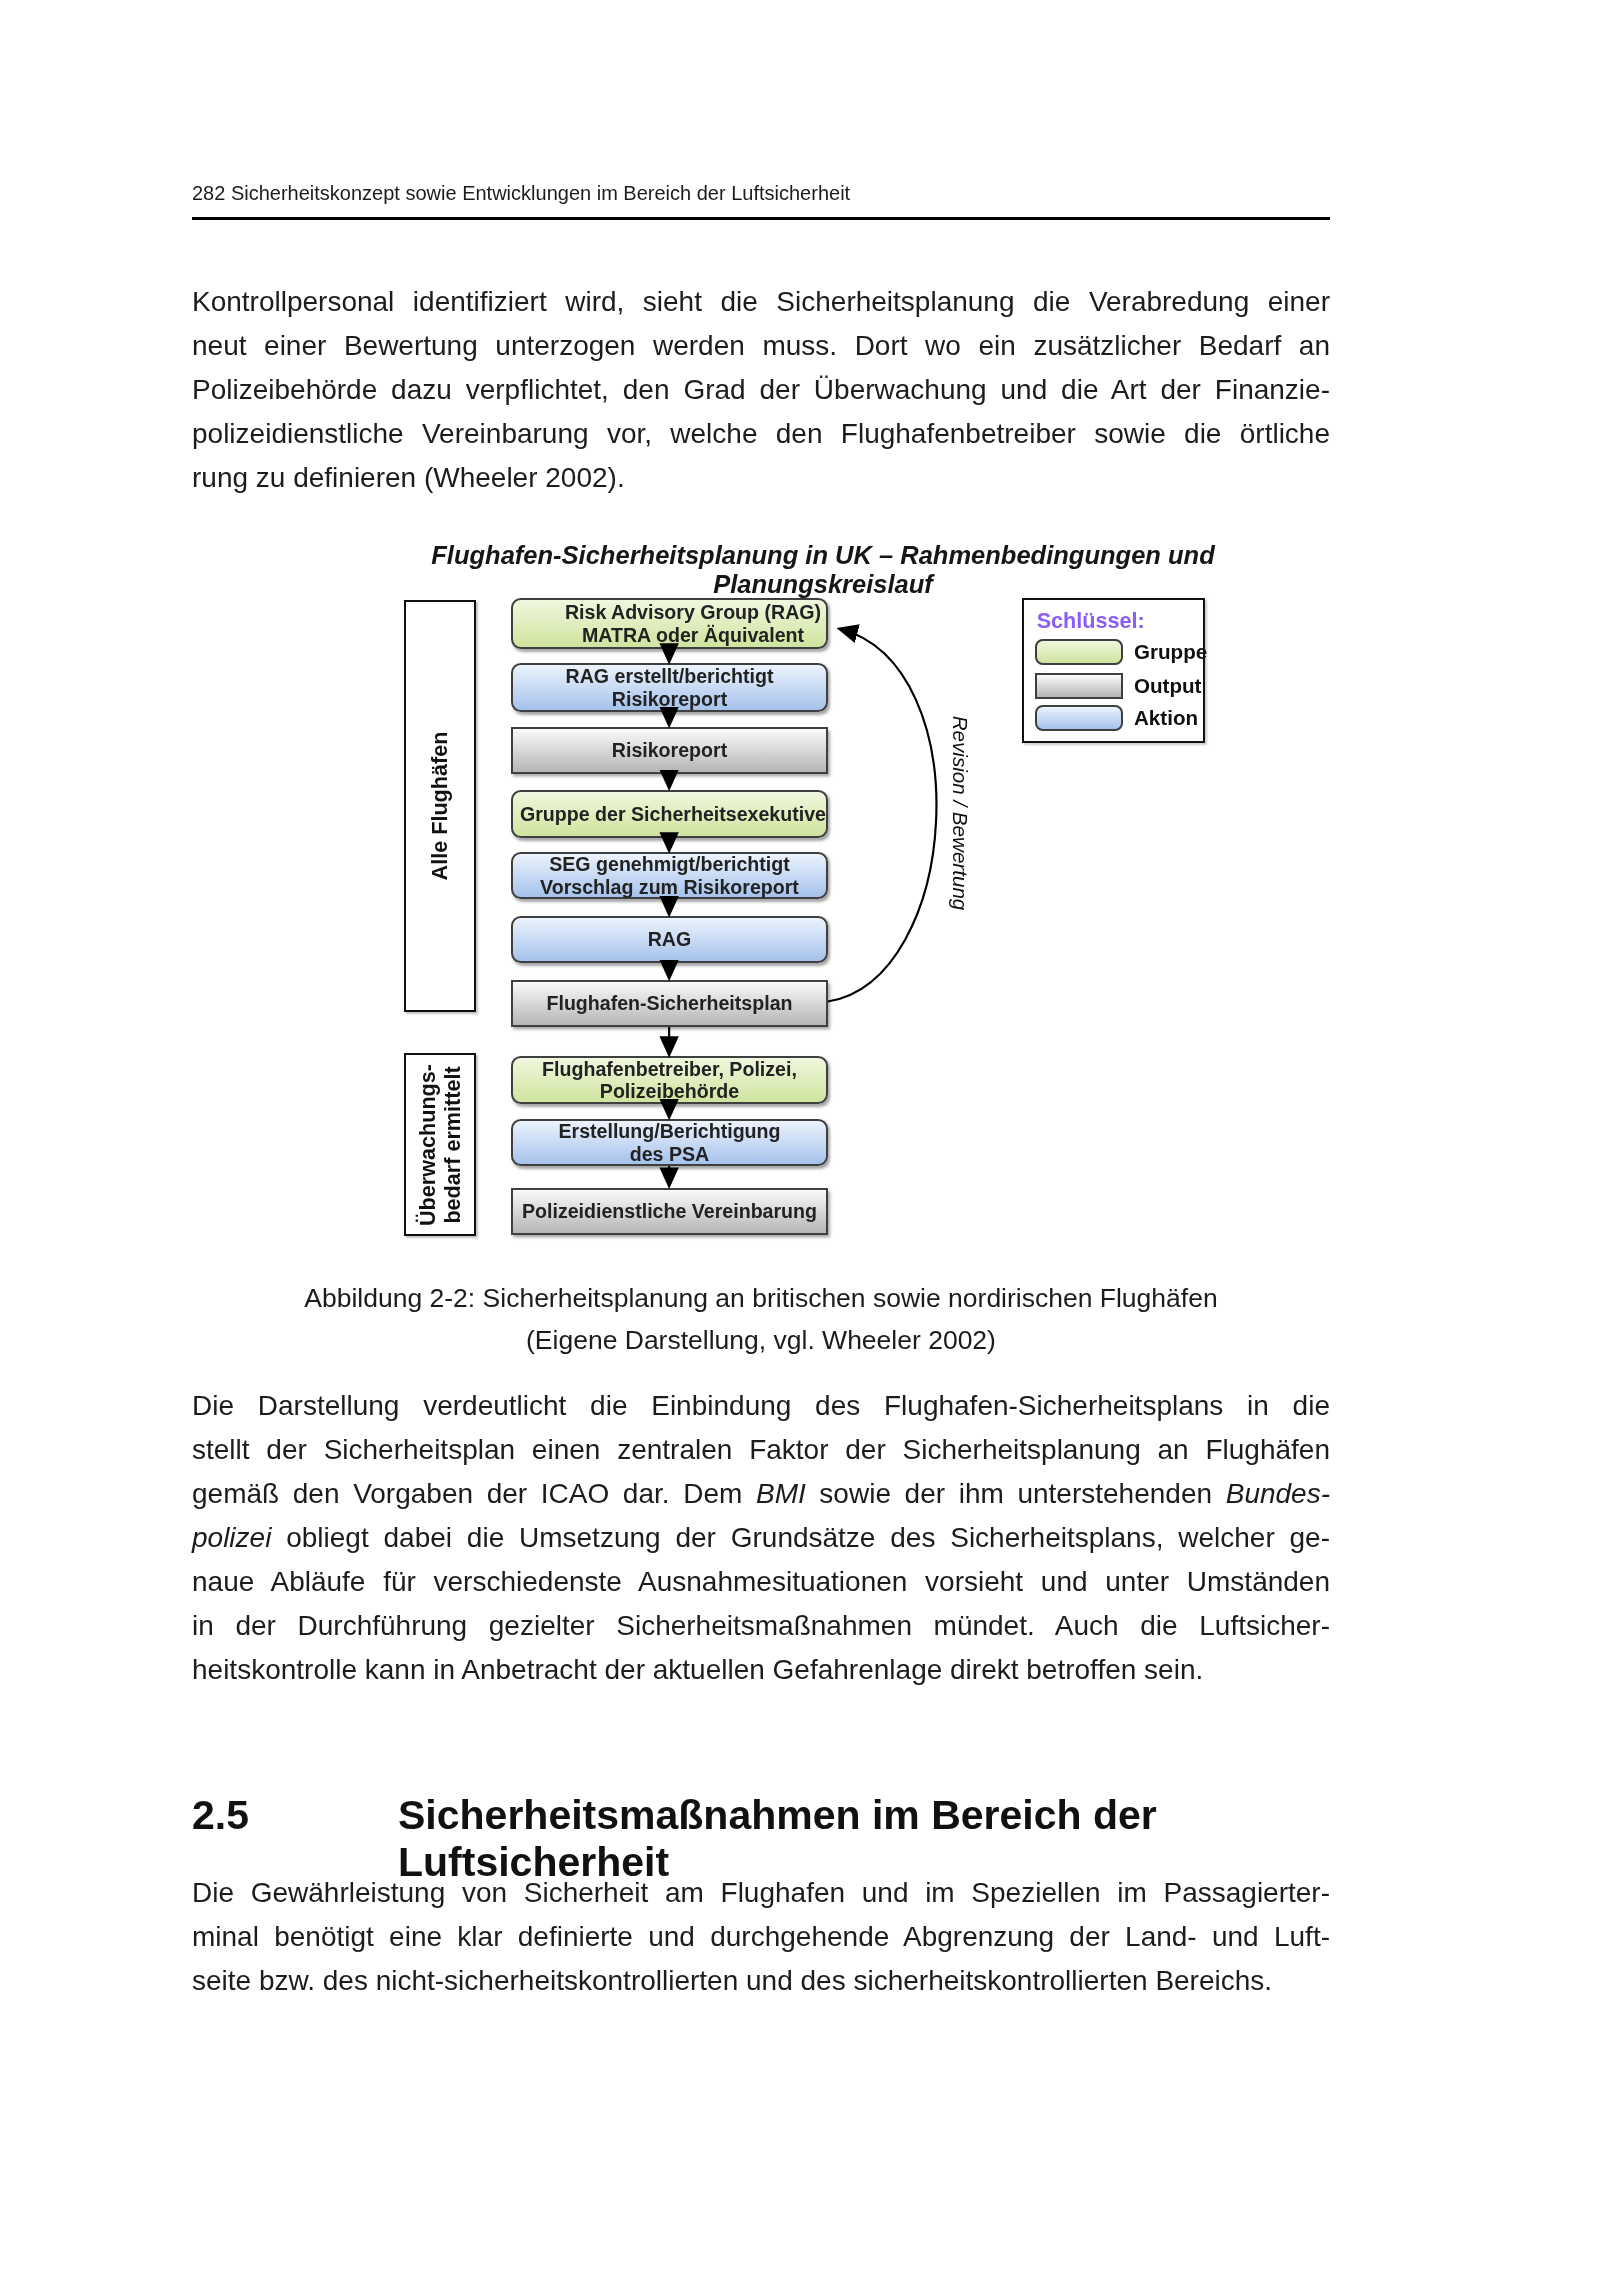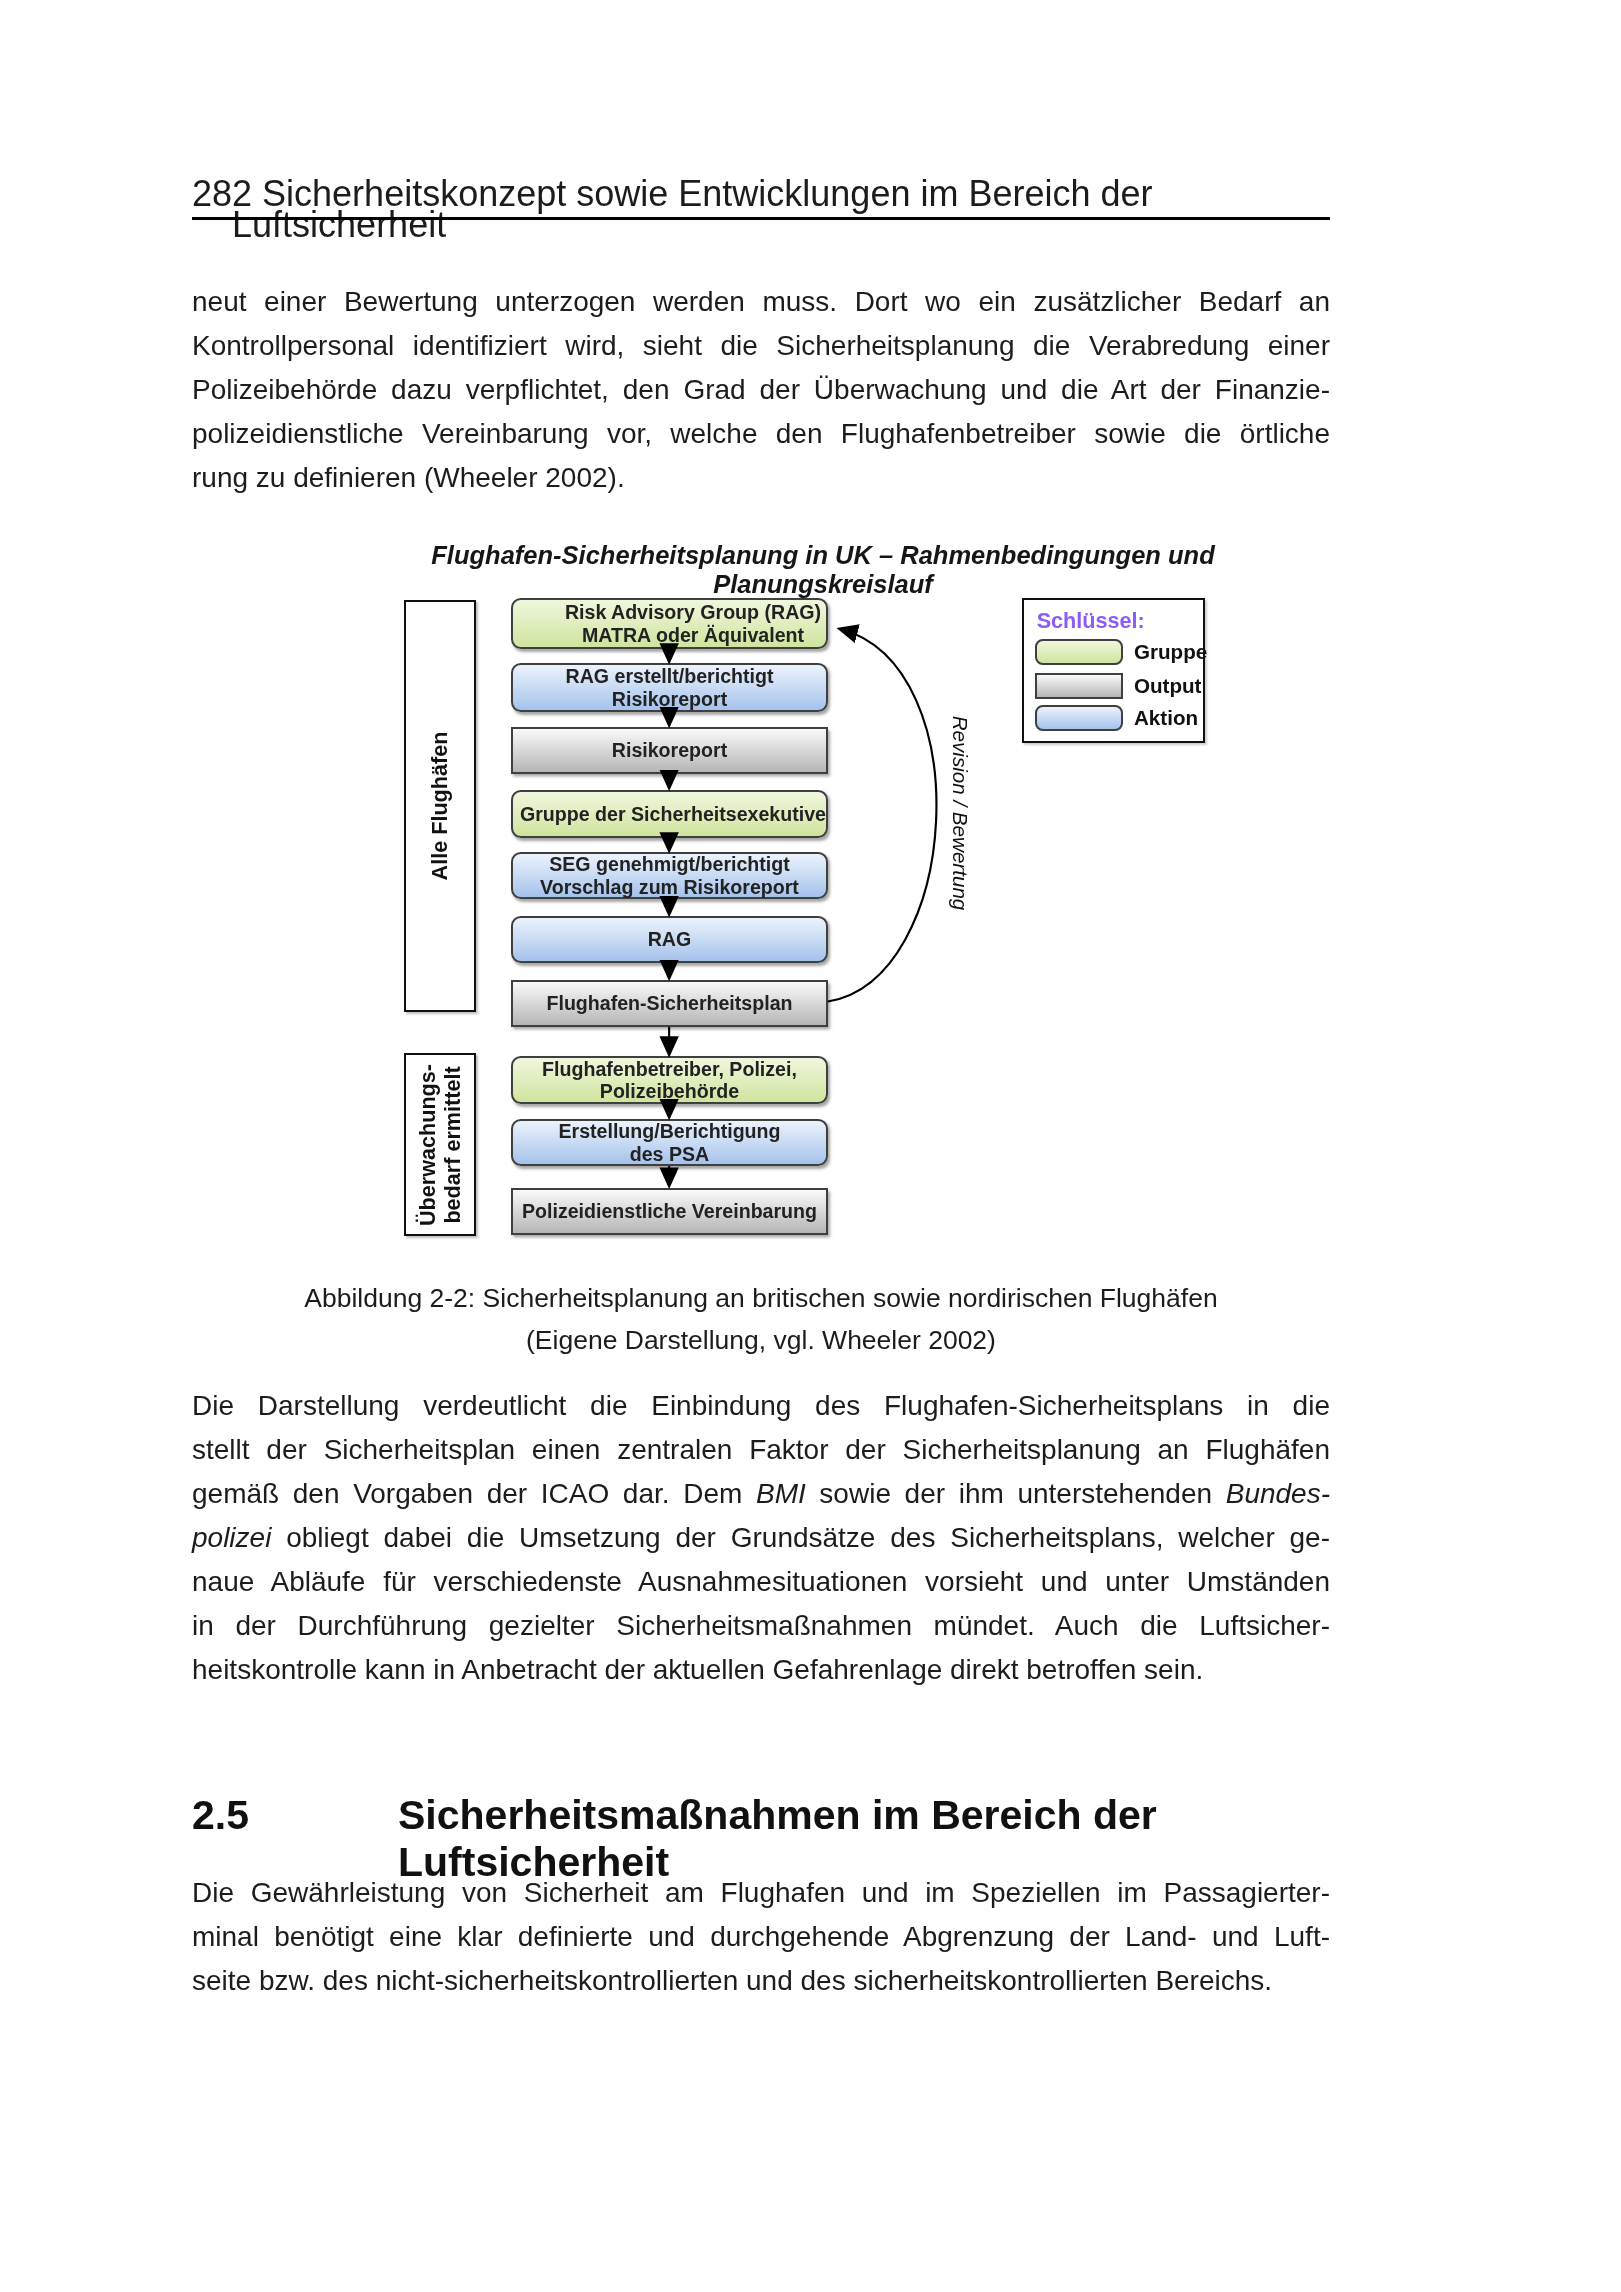--- a/index.html
+++ b/index.html
@@ -2,21 +2,21 @@
 <html style="--gruppe-top: #f0f7de; --gruppe-bottom: #cfe49e; --aktion-top: #ecf3fc; --aktion-bottom: #a5c2ec; --output-top: #fafafa; --output-bottom: #b5b5b5;"><head>
 <meta charset="utf-8">
 <style>
   html,body{margin:0;padding:0;background:#e8e8e8;}
   .page{
     position:relative;width:1621px;height:2293px;background:#ffffff;
     font-family:"Liberation Sans","DejaVu Sans",sans-serif;color:#1c1c1c;
     margin:0 auto;overflow:hidden;
   }
   
-  .runhead{position:absolute;left:192px;top:178px;width:1138px;display:flex;justify-content:space-between;font-size:36px;line-height:31px;}
+  .runhead{position:absolute;left:192px;top:178px;width:1138px;display:flex;justify-content:flex-start;font-size:20px;line-height:31px;}
   .headrule{position:absolute;left:192px;top:217px;width:1138px;height:2.9px;background:#000;}
   
   .para{position:absolute;left:192px;width:1138px;font-size:28px;}
   .pline{line-height:44px;text-align:justify;text-align-last:justify;white-space:normal;}
   .pline.last{text-align-last:left;}
   .pline .it{font-style:italic;}
   
   .figtitle{position:absolute;left:382px;top:541px;width:882px;text-align:center;font-size:25.5px;font-weight:bold;font-style:italic;color:#161616;}
   .diagram{position:absolute;left:382px;top:529px;width:882px;height:745px;}
   .sideframe{position:absolute;left:21.6px;width:72px;border:2.9px solid #101010;background:#fff;box-sizing:border-box;box-shadow:2px 2px 2px rgba(0,0,0,0.25);}
@@ -47,22 +47,22 @@
 
 <div class="page">
 
   <div class="runhead">
     <span>28</span>
     <span>2 Sicherheitskonzept sowie Entwicklungen im Bereich der Luftsicherheit</span>
   </div>
   <div class="headrule"></div>
 
   <div class="para" style="top:280px">
+      <div class="pline"><span>Kontrollpersonal identifiziert wird, sieht die Sicherheitsplanung die Verabredung einer</span></div>
       <div class="pline"><span>neut einer Bewertung unterzogen werden muss. Dort wo ein zusätzlicher Bedarf an</span></div>
-      <div class="pline"><span>Kontrollpersonal identifiziert wird, sieht die Sicherheitsplanung die Verabredung einer</span></div>
       <div class="pline"><span>Polizeibehörde dazu verpflichtet, den Grad der Überwachung und die Art der Finanzie-</span></div>
       <div class="pline"><span>polizeidienstliche Vereinbarung vor, welche den Flughafenbetreiber sowie die örtliche</span></div>
       <div class="pline last"><span>rung zu definieren (Wheeler 2002).</span></div>
     </div>
 
   <div class="figtitle">Flughafen-Sicherheitsplanung in UK – Rahmenbedingungen und Planungskreislauf</div>
 
   <div class="diagram">
 
     <div class="sideframe" style="top:71px;height:412px">

